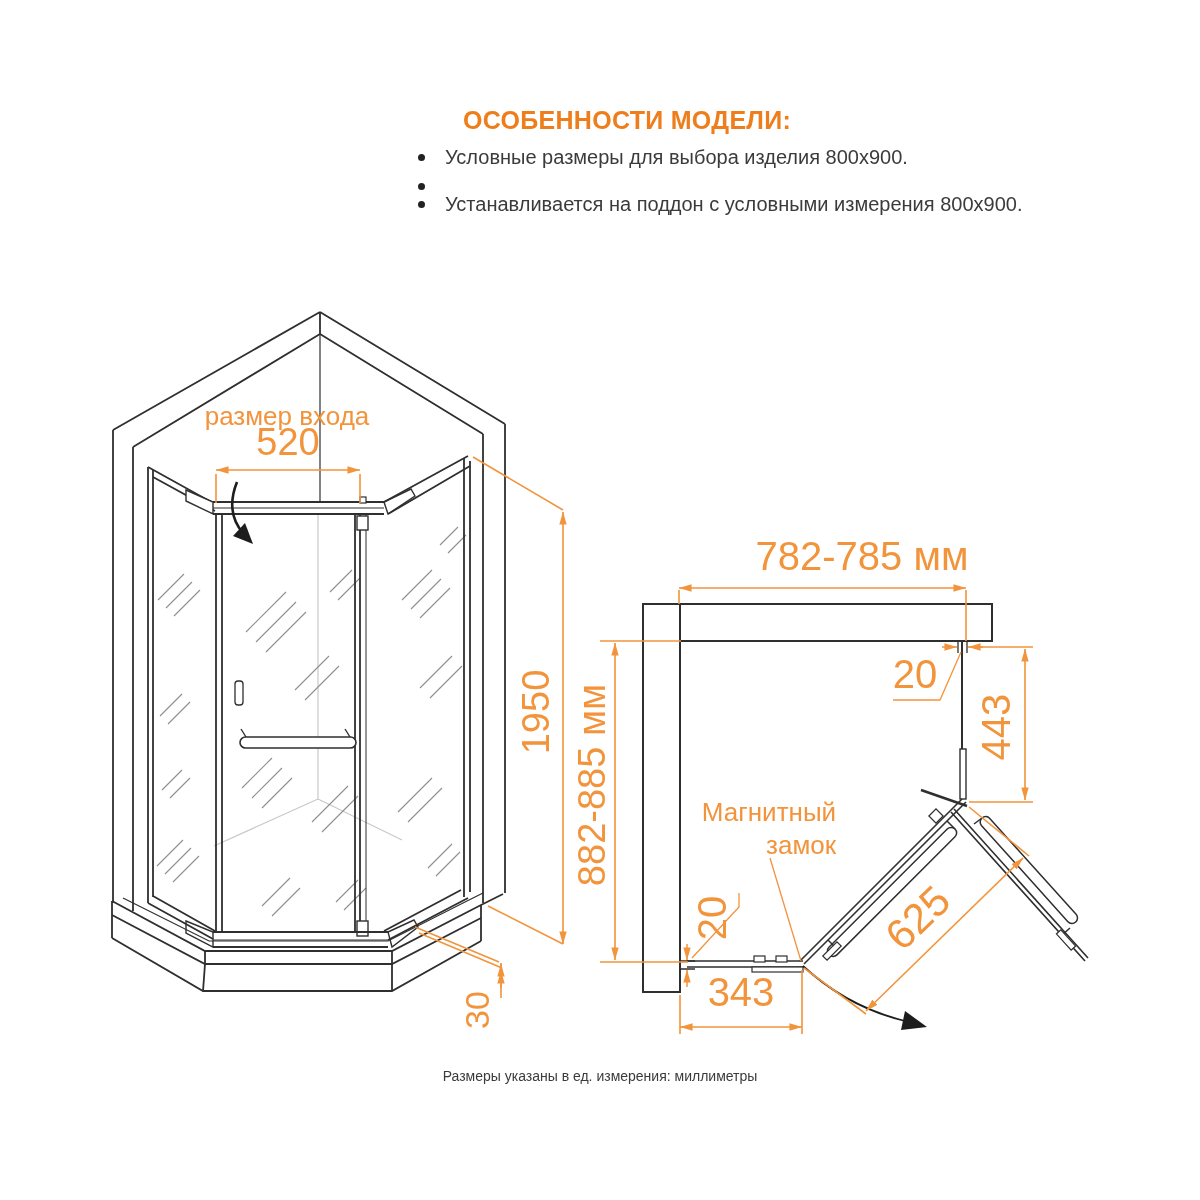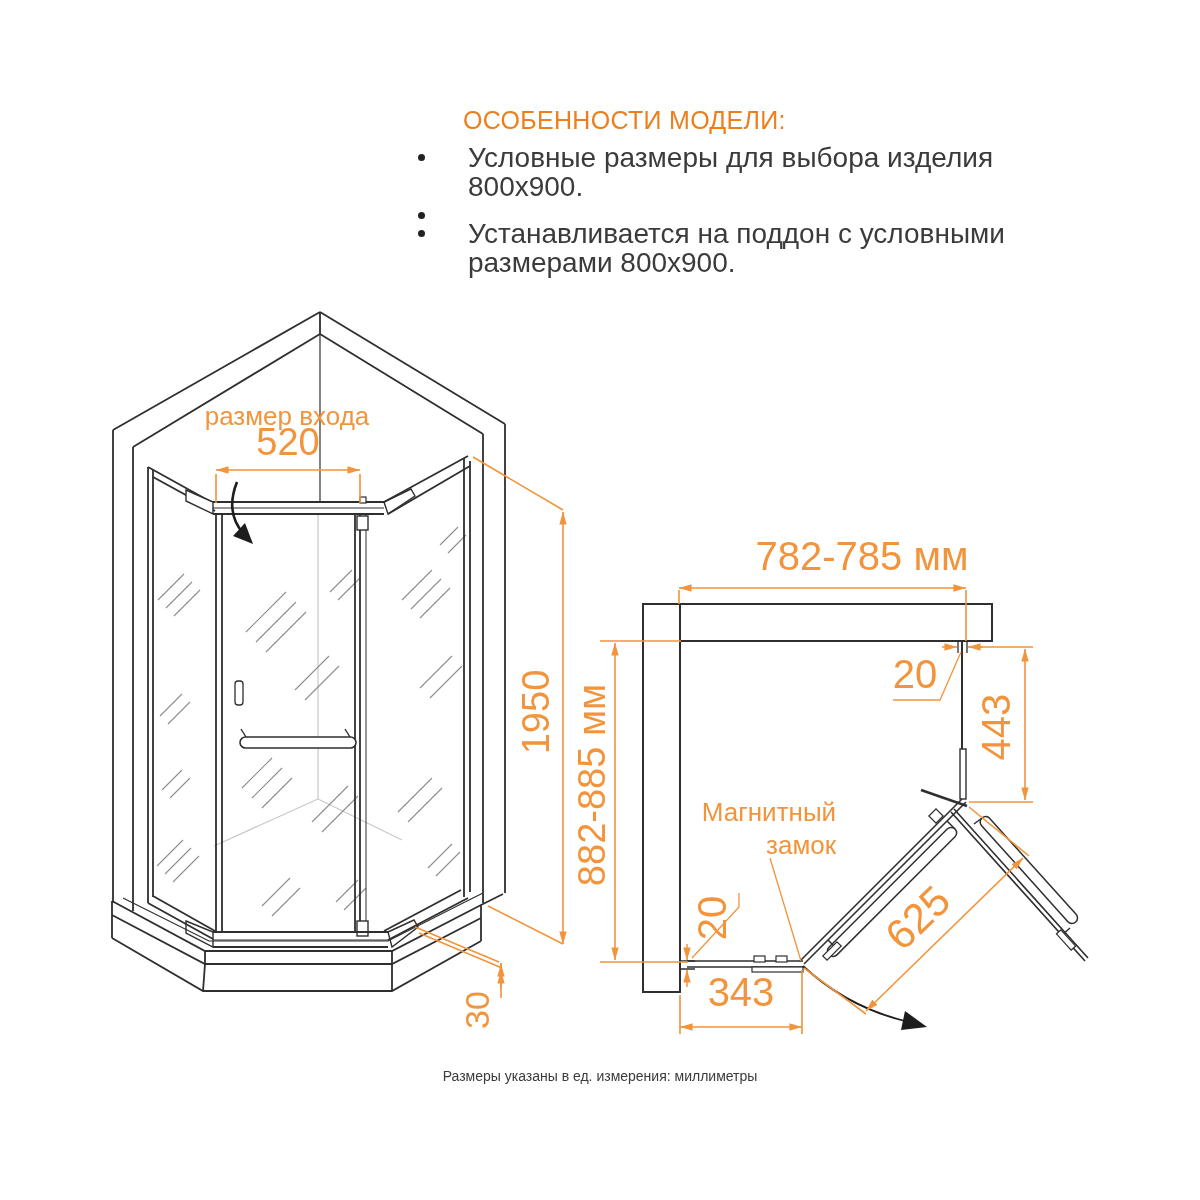--- a/index.html
+++ b/index.html
@@ -2,23 +2,23 @@
 <html style="--accent: #EE7E1B; --dim: #F2943C; --line: #2F2F2F; --hatch: #8F8F8F; --glass: #C9C9C9; --text: #3B3B3B;"><head>
 <meta charset="utf-8">
 <style>
   :root{
     --accent:#EE7E1B; --dim:#F2943C; --line:#2F2F2F; --hatch:#8F8F8F; --glass:#C9C9C9; --text:#3B3B3B;
   }
   html,body{margin:0;padding:0;}
   body{width:1200px;height:1200px;position:relative;background:#fff;overflow:hidden;
        font-family:"Liberation Sans", sans-serif;}
   .abs{position:absolute;}
-  .title{font-size:25px;font-weight:400;color:var(--accent);letter-spacing:.3px;white-space:nowrap;}
+  .title{font-size:25px;font-weight:700;color:var(--accent);letter-spacing:.3px;white-space:nowrap;}
   .bullets{width:652px;}
-  .bullet-row{display:flex;align-items:flex-start;font-size:28px;line-height:29px;color:var(--text);gap:23px;}
+  .bullet-row{display:flex;align-items:flex-start;font-size:20px;line-height:29px;color:var(--text);}
   .dot{flex:0 0 auto;width:7px;height:7px;border-radius:50%;background:#222;margin:11px 20px 0 0;}
   .lbl{position:absolute;color:var(--dim);white-space:nowrap;transform:translate(-50%,-50%);}
   .rot90{transform:translate(-50%,-50%) rotate(-90deg);}
   .rot45{transform:translate(-50%,-50%) rotate(-44deg);}
   .fs26{font-size:26px;margin-top:12px;} .fs31{font-size:26px;line-height:33px;text-align:right;}
   .fs34{font-size:34px;} .fs38{font-size:38px;} .fs40{font-size:40px;} .fs42{font-size:42px;}
   .footer{left:0;right:0;top:1068px;text-align:center;font-size:14px;color:var(--text);}
   svg{position:absolute;overflow:visible;}
 </style>
 </head>
@@ -28,21 +28,21 @@
 <div class="abs bullets" style="left:418px;top:143px;">
   <div class="bullet-row">
     <span class="dot"></span>
     <span>Условные размеры для выбора изделия 800x900.</span>
   </div>
   <div class="bullet-row">
     <span class="dot"></span>
   </div>
   <div class="bullet-row">
     <span class="dot"></span>
-    <span>Устанавливается на поддон с условными размерами 800x900.</span>
+    <span>Устанавливается на поддон с условными измерения 800x900.</span>
   </div>
 </div>
 
 <svg style="left:90px;top:300px;" width="520" height="740" viewBox="90 300 520 740">
   <defs>
     <marker id="arrO" viewBox="0 0 12 8" refX="11.6" refY="4" markerWidth="13" markerHeight="9" orient="auto-start-reverse" markerUnits="userSpaceOnUse">
       <path d="M12,4 L0,0.6 L0,7.4 Z" fill="var(--dim)"></path>
     </marker>
   </defs>
 

